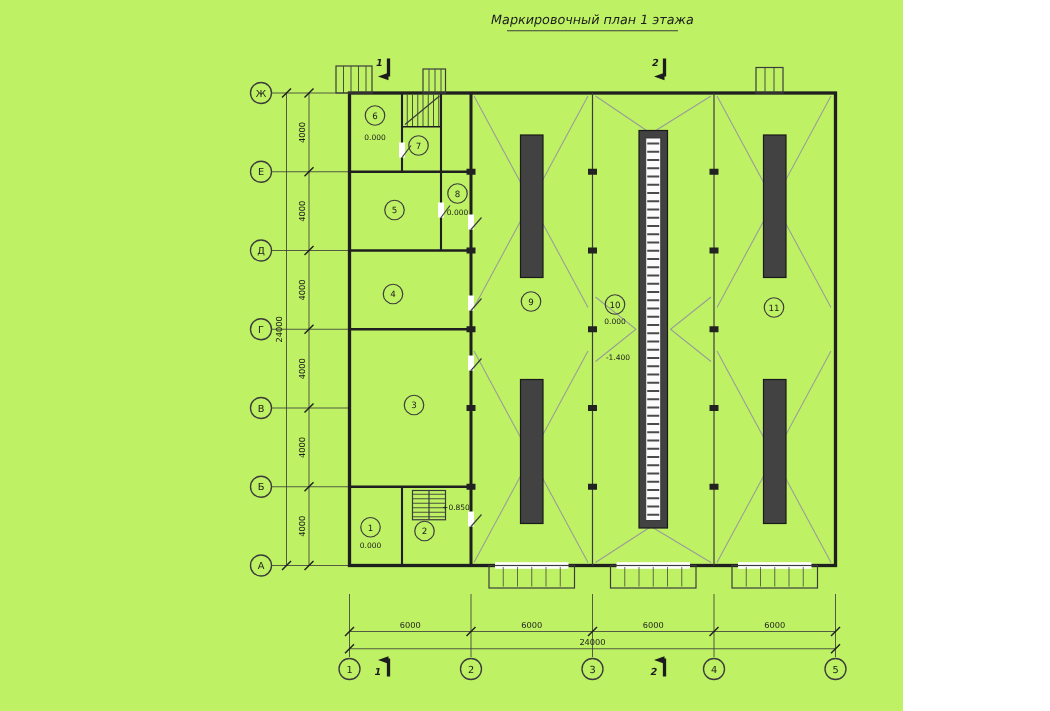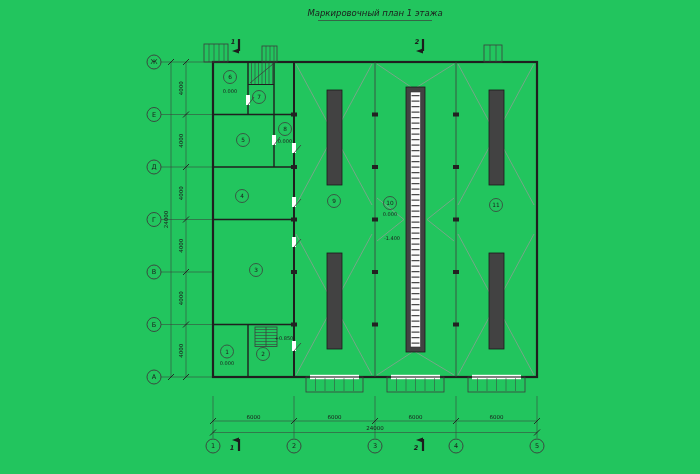--- a/index.html
+++ b/index.html
@@ -1,18 +1,19 @@
 <!DOCTYPE html>
 <html><head>
 <meta charset="utf-8">
 <style>
   html,body{margin:0;padding:0;background:#ffffff;}
   .canvas{
-    width:700px;height:474px;background:#22c55e;position:relative;overflow:hidden;
+    width:582px;height:474px;background:#bef264;position:relative;overflow:hidden;
     font-family:"DejaVu Sans", sans-serif;
+    padding-left:20px;
   }
   svg{display:block;}
   svg text{fill:#1c1c1c;}
   .t-title{font-size:8.5px;font-style:italic;}
   .t-axis{font-size:6.5px;}
   .t-dim{font-size:5.5px;}
   .t-room{font-size:5.8px;}
   .t-level{font-size:5px;}
   .t-sect{font-size:6.5px;font-style:italic;font-weight:bold;}
   .wall{stroke:#1f1f1f;fill:none;}

